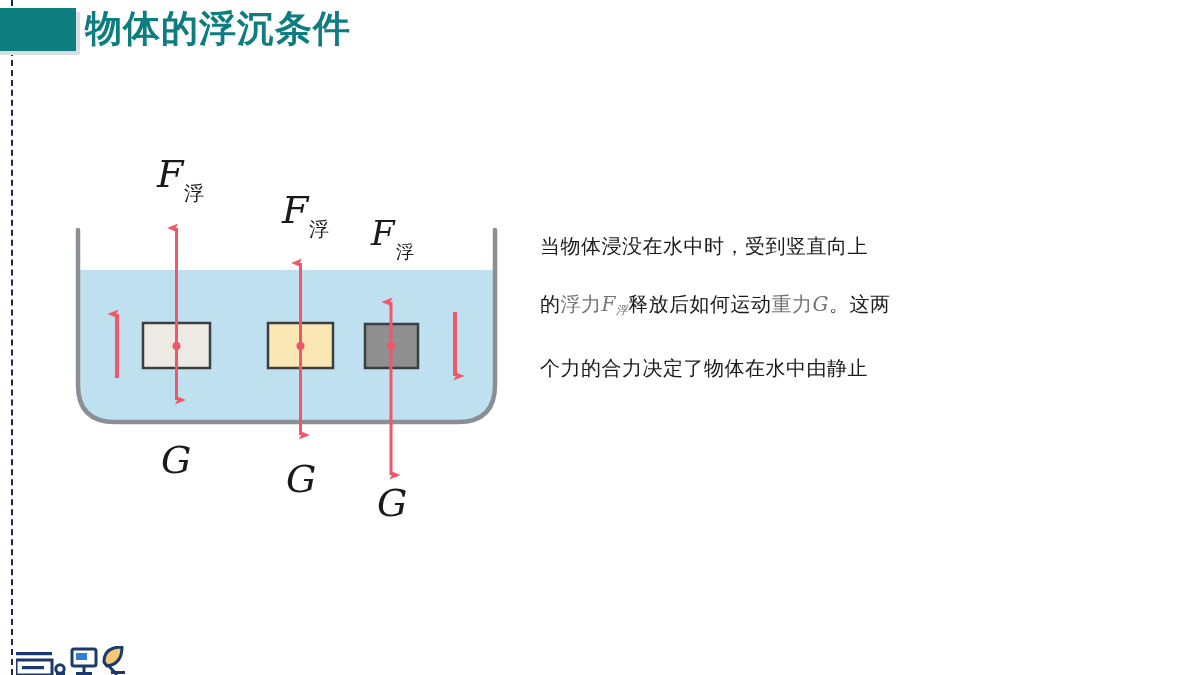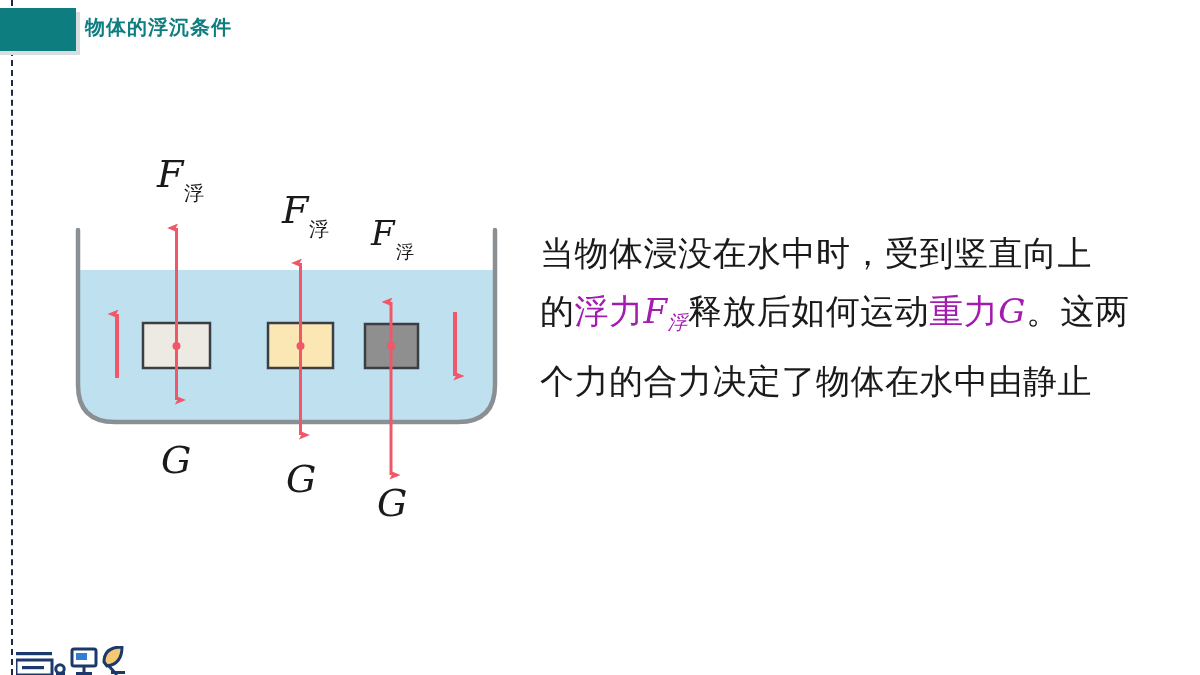--- a/index.html
+++ b/index.html
@@ -55,52 +55,52 @@
     left: 0px;
     top: 0px;
     width: 90px;
     height: 43px;
     background: #0e7d80;
   }
   .title-text {
     position: absolute;
     left: 99px;
     top: -2px;
-    font-size: 20px;
+    font-size: 37px;
     font-weight: bold;
     color: #0e7d80;
     letter-spacing: 1px;
     white-space: nowrap;
     line-height: 46px;
-    font-family: Liberation Mono, monospace;
+    font-family: Liberation Serif, serif;
   }
 
   
   .figure {
     position: absolute;
     left: 60px;
     top: 130px;
     width: 480px;
     height: 400px;
   }
   .figure svg { display: block; }
 
   
   .body-text {
     position: absolute;
     left: 540px;
-    top: 224px;
+    top: 217px;
     width: 640px;
-    font-size: 34px;
+    font-size: 20px;
     line-height: 58px;
     color: #1a1a1a;
     font-family: "DejaVu Sans", "Liberation Sans", sans-serif;
     letter-spacing: 0.5px;
   }
-  .body-text .hl { color: #a21caf; }
+  .body-text .hl { color: #737373; }
   .body-text .var {
     font-family: "DejaVu Serif", "Liberation Serif", serif;
     font-style: italic;
   }
   .body-text .sub {
     font-size: 0.58em;
     vertical-align: -0.28em;
     font-style: italic;
     font-family: "DejaVu Sans", sans-serif;
   }

